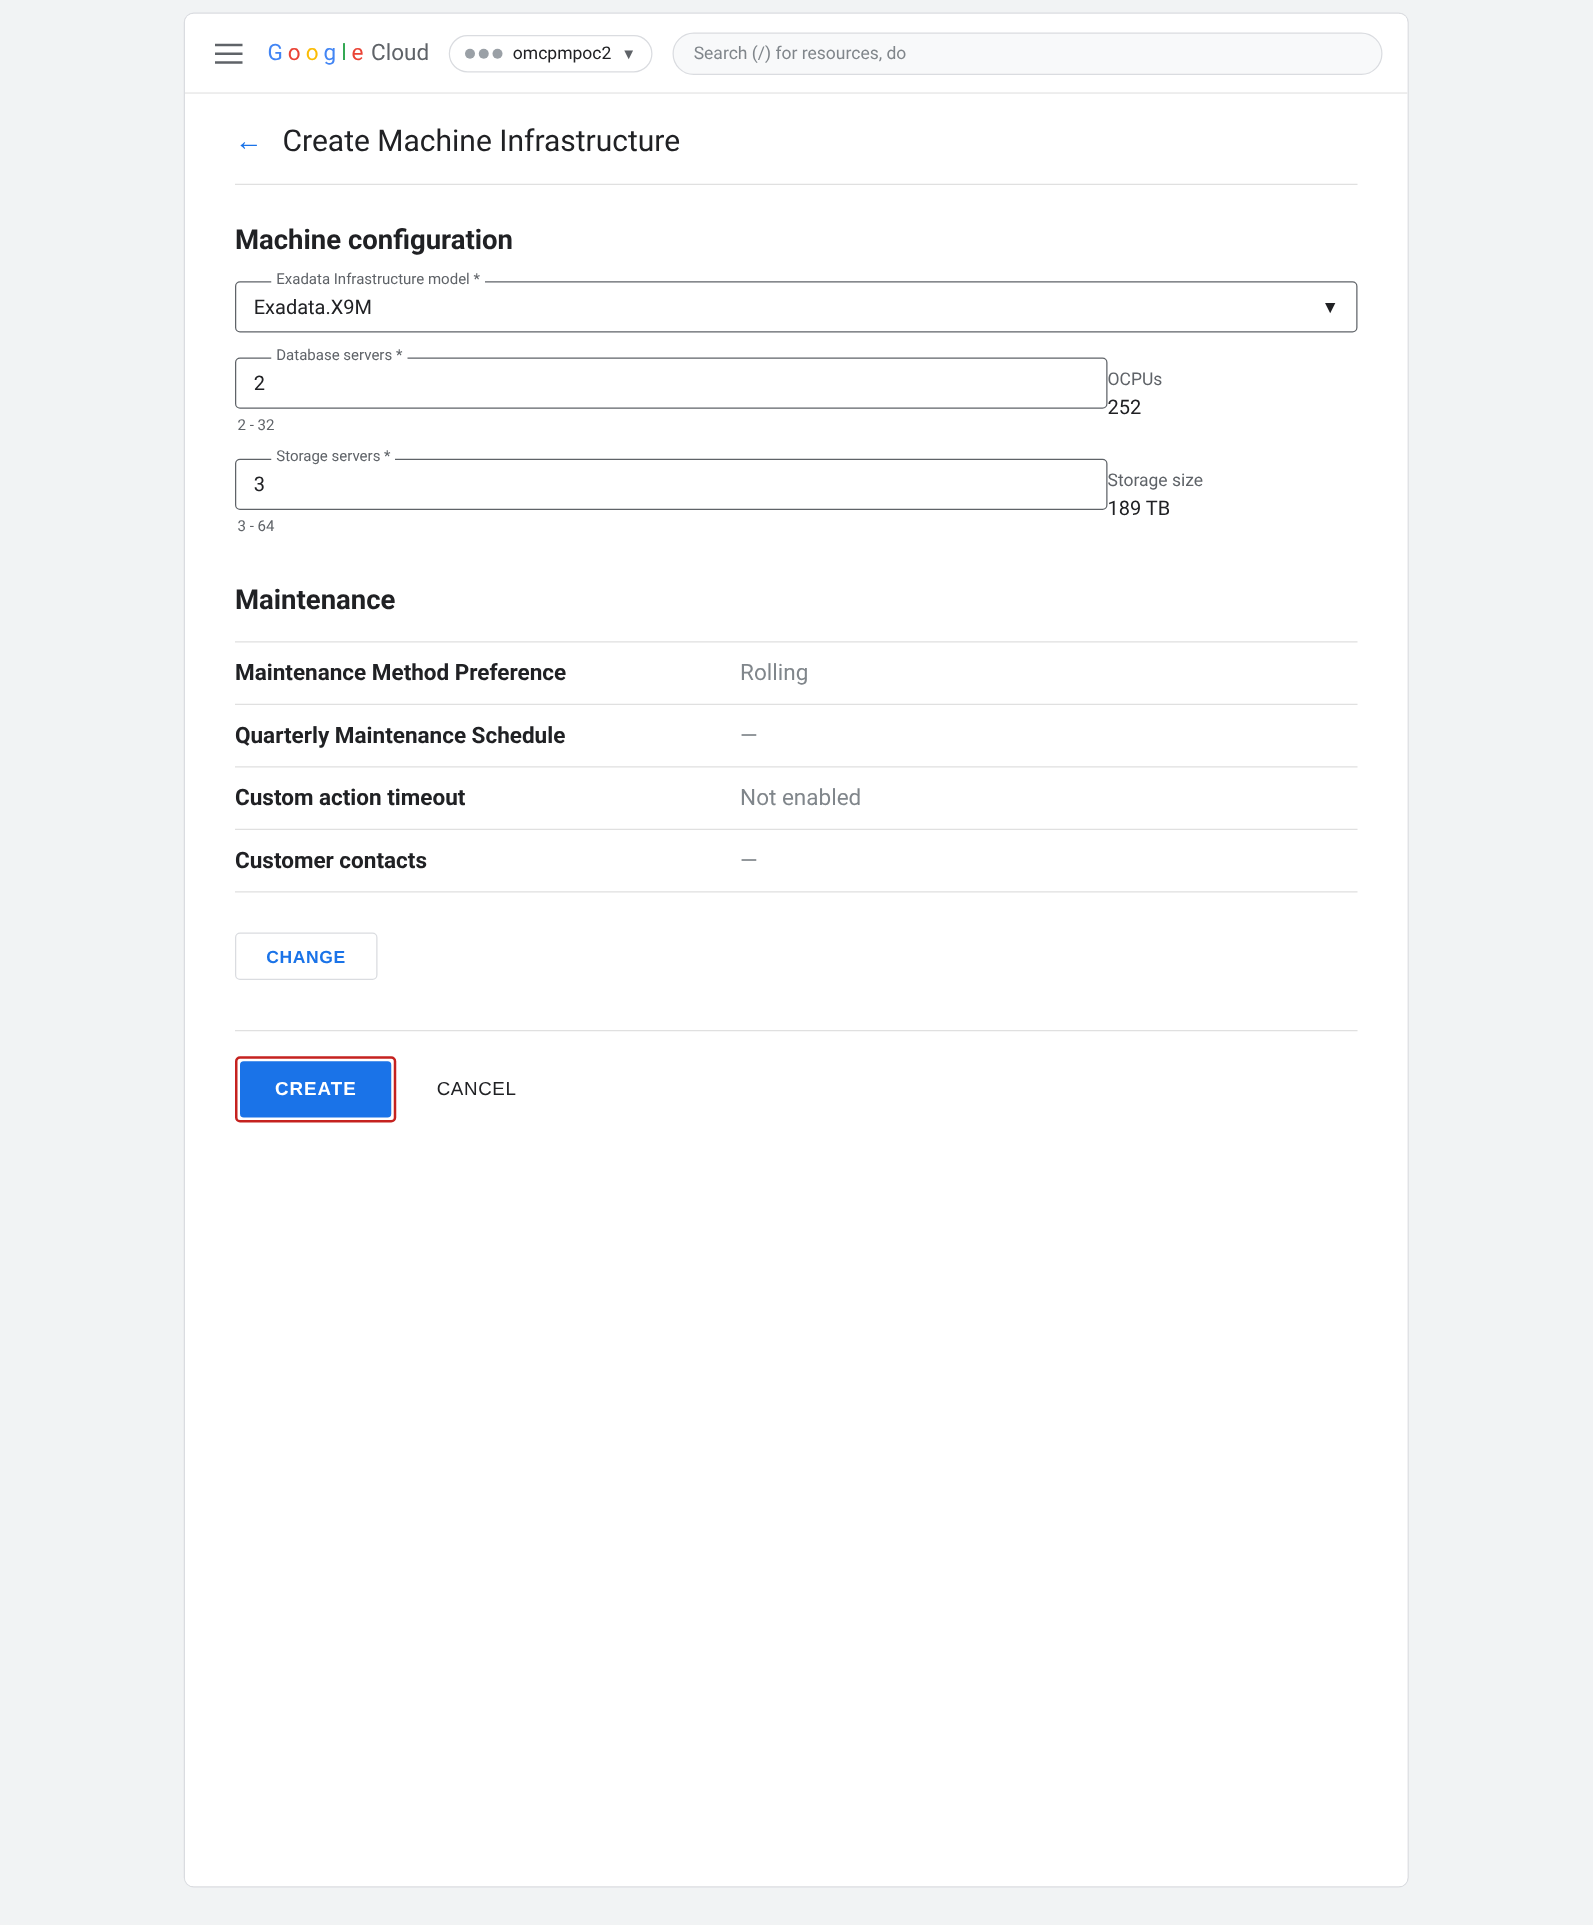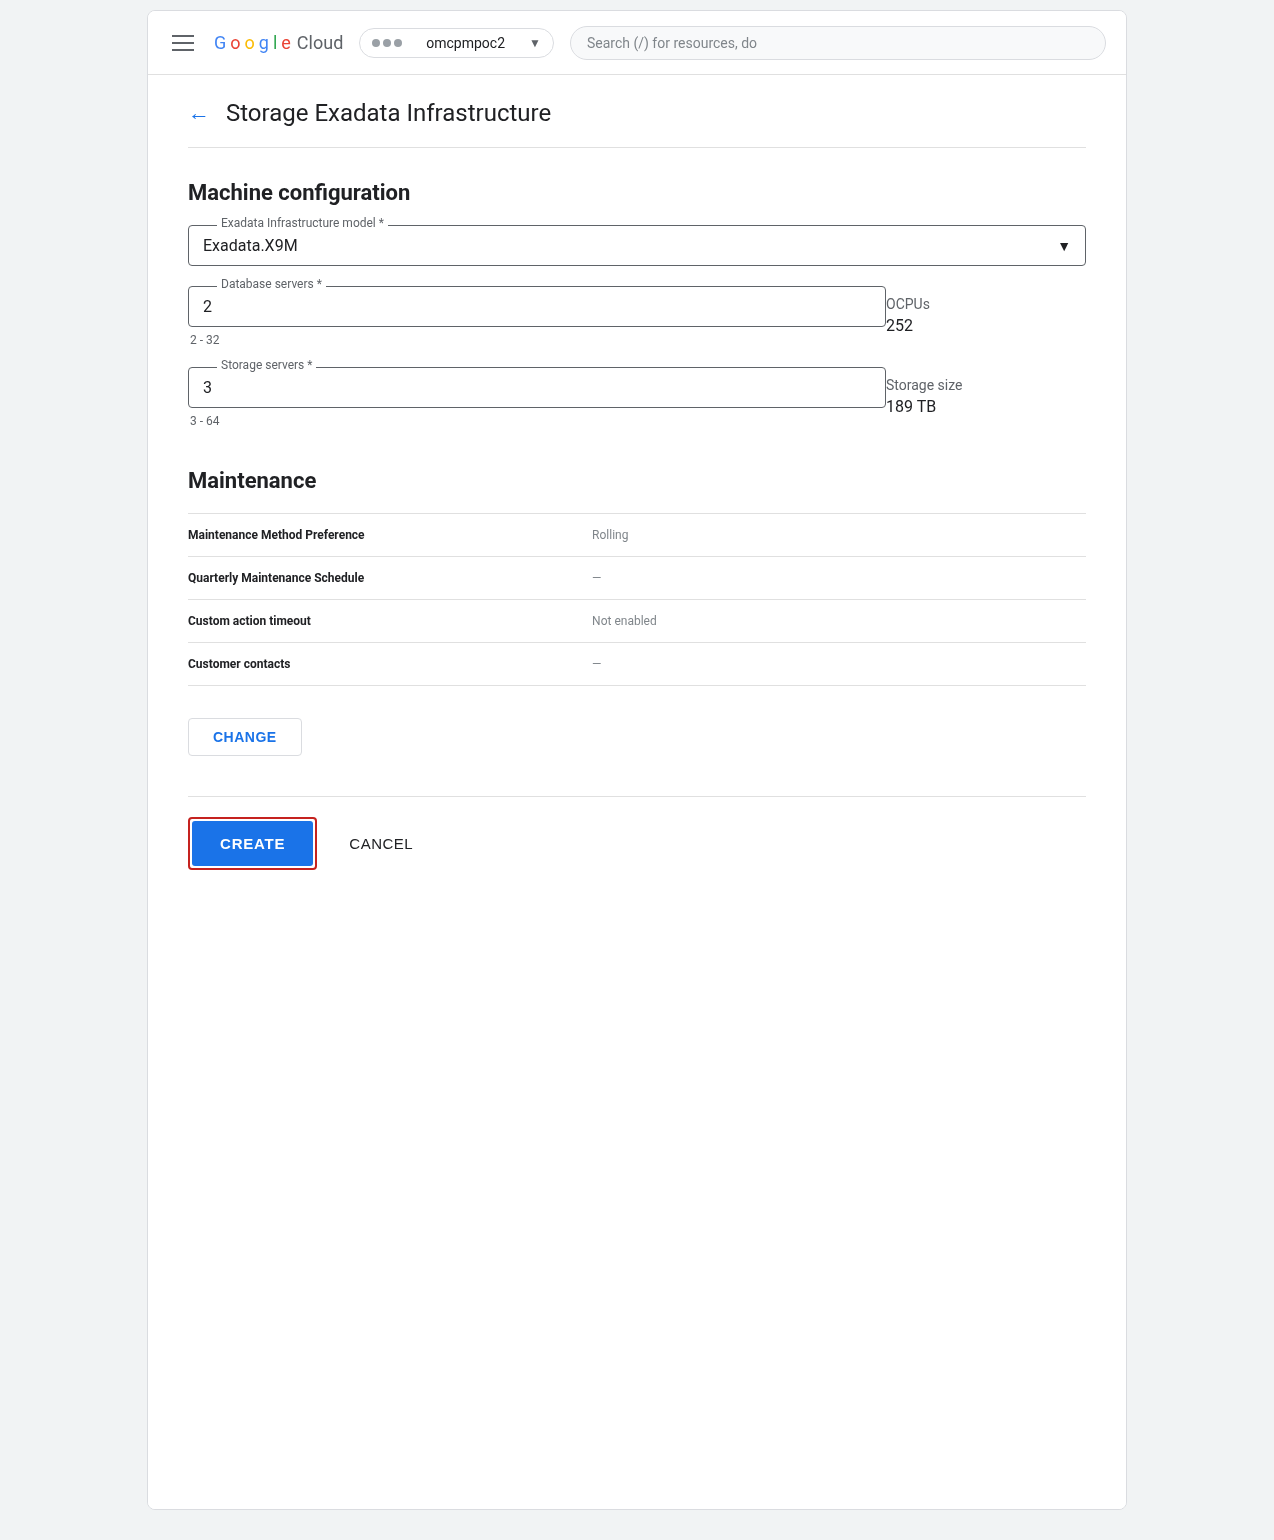--- a/index.html
+++ b/index.html
@@ -57,21 +57,21 @@
     .google-cloud-logo .g { color: #4285f4; }
     .google-cloud-logo .o1 { color: #ea4335; }
     .google-cloud-logo .o2 { color: #fbbc05; }
     .google-cloud-logo .g2 { color: #4285f4; }
     .google-cloud-logo .l { color: #34a853; }
     .google-cloud-logo .e { color: #ea4335; }
     .google-cloud-logo .cloud { color: #5f6368; font-weight: 400; margin-left: 2px; }
     .project-selector {
       display: flex;
       align-items: center;
-      gap: 24px;
+      gap: 8px;
       border: 1px solid #dadce0;
       border-radius: 24px;
       padding: 6px 12px;
       cursor: pointer;
       font-size: 14px;
       color: #202124;
       min-width: 160px;
     }
     .project-selector .dots-icon {
       display: flex;
@@ -207,21 +207,21 @@
       border-collapse: collapse;
     }
     .maintenance-table tr {
       border-bottom: 1px solid #e0e0e0;
     }
     .maintenance-table tr:first-child {
       border-top: 1px solid #e0e0e0;
     }
     .maintenance-table td {
       padding: 14px 0;
-      font-size: 12px;
+      font-size: 18px;
       vertical-align: middle;
     }
     .maintenance-table td:first-child {
       font-weight: 700;
       color: #202124;
       width: 45%;
     }
     .maintenance-table td:last-child {
       color: #80868b;
     }
@@ -315,21 +315,21 @@
       <span>Search (/) for resources, do</span>
     </div>
   </div>
 
   <div class="page-content">
 
     <div class="back-nav">
       <a class="back-arrow" href="#">
         <span>←</span>
       </a>
-      <h1 class="page-title">Storage Exadata Infrastructure</h1>
+      <h1 class="page-title">Create Machine Infrastructure</h1>
     </div>
 
     <div class="section-machine-config">
       <h2 class="section-heading">Machine configuration</h2>
 
       <div class="field-group">
         <div class="field-label-wrapper field-with-dropdown">
           <span class="field-label">Exadata Infrastructure model *</span>
           <span class="field-value">Exadata.X9M</span>
           <span class="dropdown-arrow">▼</span>

